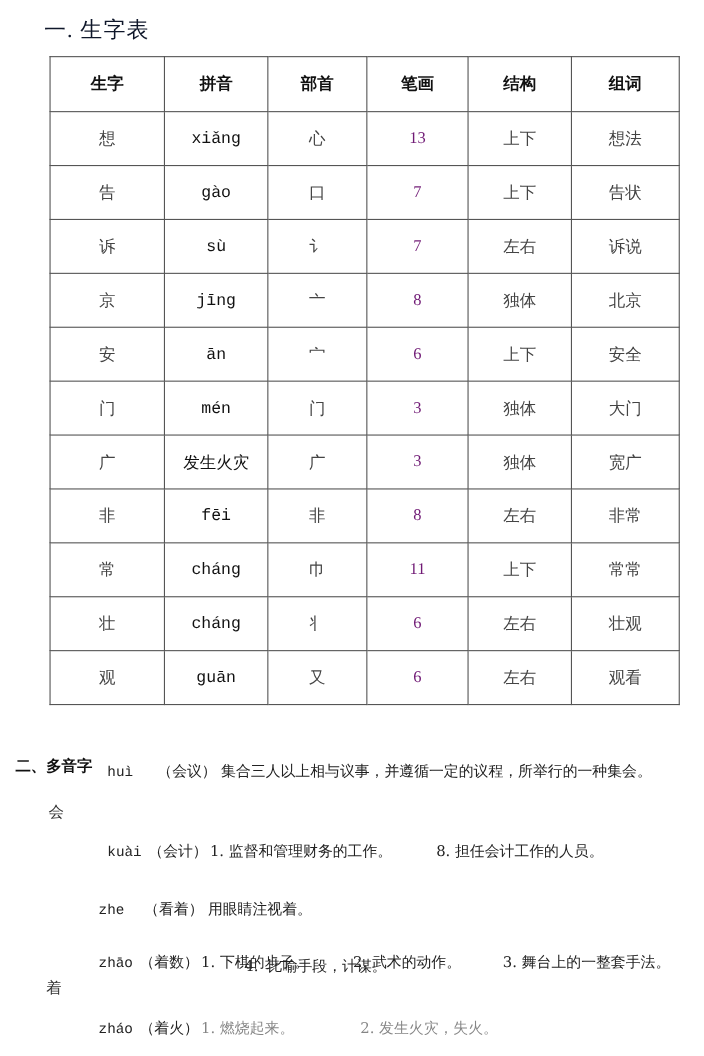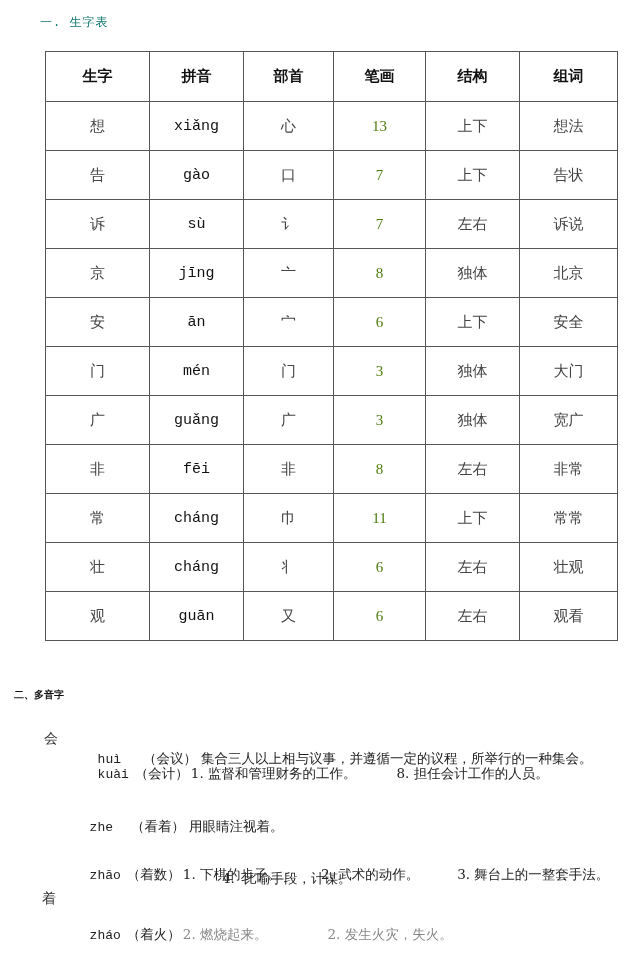--- a/index.html
+++ b/index.html
@@ -3,43 +3,43 @@
   <meta charset="utf-8">
   <style>
     html, body { margin: 0; padding: 0; }
     body {
       width: 640px; height: 960px; background: #ffffff; position: relative;
       overflow: hidden; color: #222;
       font-family: "DejaVu Serif", "Liberation Serif", serif;
     }
     .h1 {
       position: absolute; left: 40px; top: 14px;
-      font-family: Liberation Mono, monospace;
-      font-size: 12px; color: #0f766e; letter-spacing: 1px;
+      font-family: Liberation Serif, serif;
+      font-size: 20px; color: #0f172a; letter-spacing: 1px;
     }
     table.chars {
       position: absolute; left: 45px; top: 51px;
       border-collapse: collapse; table-layout: fixed;
       width: 572px;
     }
     table.chars td, table.chars th {
       border: 1px solid #555; text-align: center; vertical-align: middle;
       padding: 0; height: 48px;
     }
     table.chars th {
       height: 49px; font-weight: bold; font-size: 15px; color: #111;
       font-family: "DejaVu Sans", "Liberation Sans", sans-serif;
     }
     td.cn { font-size: 15px; color: #444; font-family: "DejaVu Serif", serif; }
     td.py { font-size: 15px; color: #111; font-family: Liberation Mono, monospace; }
-    td.num { font-size: 15px; color: #4d7c0f; font-family: "Liberation Serif", "DejaVu Serif", serif; }
+    td.num { font-size: 15px; color: #701a75; font-family: "Liberation Serif", "DejaVu Serif", serif; }
     .h2 {
       position: absolute; left: 14px; top: 688px;
       font-family: "DejaVu Sans", "Liberation Sans", sans-serif;
-      font-weight: bold; font-size: 10px; color: #111;
+      font-weight: bold; font-size: 14px; color: #111;
     }
     .line {
       position: absolute; font-size: 13.5px; color: #222; white-space: pre;
       font-family: "DejaVu Serif", "Liberation Serif", serif;
     }
     .py-mono { font-family: "Liberation Mono", "DejaVu Sans Mono", monospace; font-size: 13px; }
     .char-label {
       position: absolute; font-size: 14px; color: #333;
       font-family: "DejaVu Serif", "Liberation Serif", serif;
     }
@@ -113,21 +113,21 @@
     <tr>
       <td class="cn">门</td>
       <td class="py">mén</td>
       <td class="cn">门</td>
       <td class="num">3</td>
       <td class="cn">独体</td>
       <td class="cn">大门</td>
     </tr>
     <tr>
       <td class="cn">广</td>
-      <td class="py">guǎng</td>
+      <td class="py">发生火灾</td>
       <td class="cn">广</td>
       <td class="num">3</td>
       <td class="cn">独体</td>
       <td class="cn">宽广</td>
     </tr>
     <tr>
       <td class="cn">非</td>
       <td class="py">fēi</td>
       <td class="cn">非</td>
       <td class="num">8</td>
@@ -157,30 +157,30 @@
       <td class="num">6</td>
       <td class="cn">左右</td>
       <td class="cn">观看</td>
     </tr>
   </tbody>
 </table>
 
 <div class="h2">二、多音字</div>
 
 <div class="char-label" style="left:44px; top:730px;">会</div>
-<div class="line" style="left:89px; top:734px;text-align:center;">
+<div class="line" style="left:89px; top:676px;text-align:center;">
   <span class="py-mono">huì</span><span style="display:inline-block;width:22px"></span><span>（会议）</span><span style="display:inline-block;width:4px"></span><span>集合三人以上相与议事，并遵循一定的议程，所举行的一种集会。</span>
 </div>
 <div class="line" style="left:89px; top:749px;">
   <span class="py-mono">kuài</span><span style="display:inline-block;width:6px"></span><span>（会计）</span><span style="display:inline-block;width:2px"></span><span>1. 监督和管理财务的工作。</span><span style="display:inline-block;width:40px"></span><span>8. 担任会计工作的人员。</span>
 </div>
 
 <div class="line" style="left:81px; top:802px;">
   <span class="py-mono">zhe</span><span style="display:inline-block;width:18px"></span><span>（看着）</span><span style="display:inline-block;width:4px"></span><span>用眼睛注视着。</span>
 </div>
 <div class="line" style="left:81px; top:850px;">
   <span class="py-mono">zhāo</span><span style="display:inline-block;width:6px"></span><span>（着数）</span><span style="display:inline-block;width:2px"></span><span>1. 下棋的步子。</span><span style="display:inline-block;width:40px"></span><span>2. 武术的动作。</span><span style="display:inline-block;width:38px"></span><span>3. 舞台上的一整套手法。</span>
 </div>
 <div class="line" style="left:187px; top:870px;margin-left:35px;">4.  比喻手段，计谋。</div>
 <div class="char-label" style="left:42px; top:890px;">着</div>
 <div class="line" style="left:81px; top:910px;">
-  <span class="py-mono">zháo</span><span style="display:inline-block;width:6px"></span><span>（着火）</span><span style="display:inline-block;width:2px"></span><span class="faded">2. 燃烧起来。</span><span style="display:inline-block;width:60px"></span><span class="faded">2. 发生火灾，失火。</span>
+  <span class="py-mono">zháo</span><span style="display:inline-block;width:6px"></span><span>（着火）</span><span style="display:inline-block;width:2px"></span><span class="faded">1. 燃烧起来。</span><span style="display:inline-block;width:60px"></span><span class="faded">2. 发生火灾，失火。</span>
 </div>
 
 </body></html>

